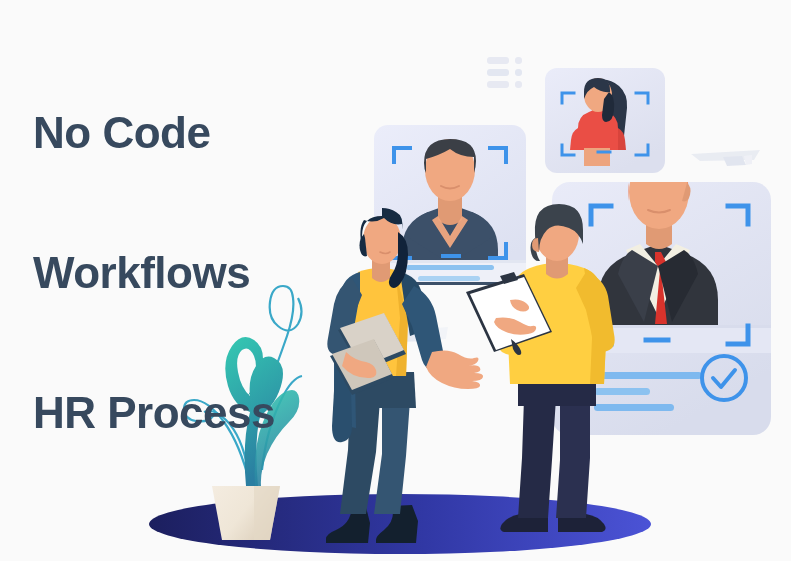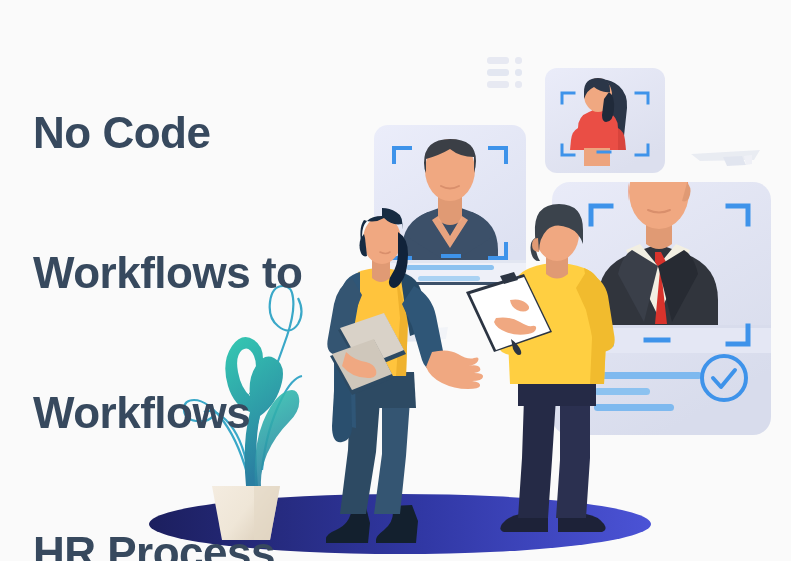--- a/index.html
+++ b/index.html
@@ -303,18 +303,17 @@
       <path d="M535 238 q-6 4 -4 14 q2 10 9 9 q-6 -10 -5 -23 Z" fill="#3b434c"></path>
 
       <path d="M538 238 q-6 0 -6 7 q0 7 7 7 Z" fill="#e09a74"></path>
     </g>
 
   </svg>
   </div>
 
   <div id="headline" style="color: rgb(55, 73, 94);">
     <span class="hl-line">No Code</span>
-    <span class="hl-line">Workflows to</span>
     <span class="hl-line">Workflows</span>
     <span class="hl-line">HR Process</span>
   </div>
 
 </div>
 
 </body></html>

